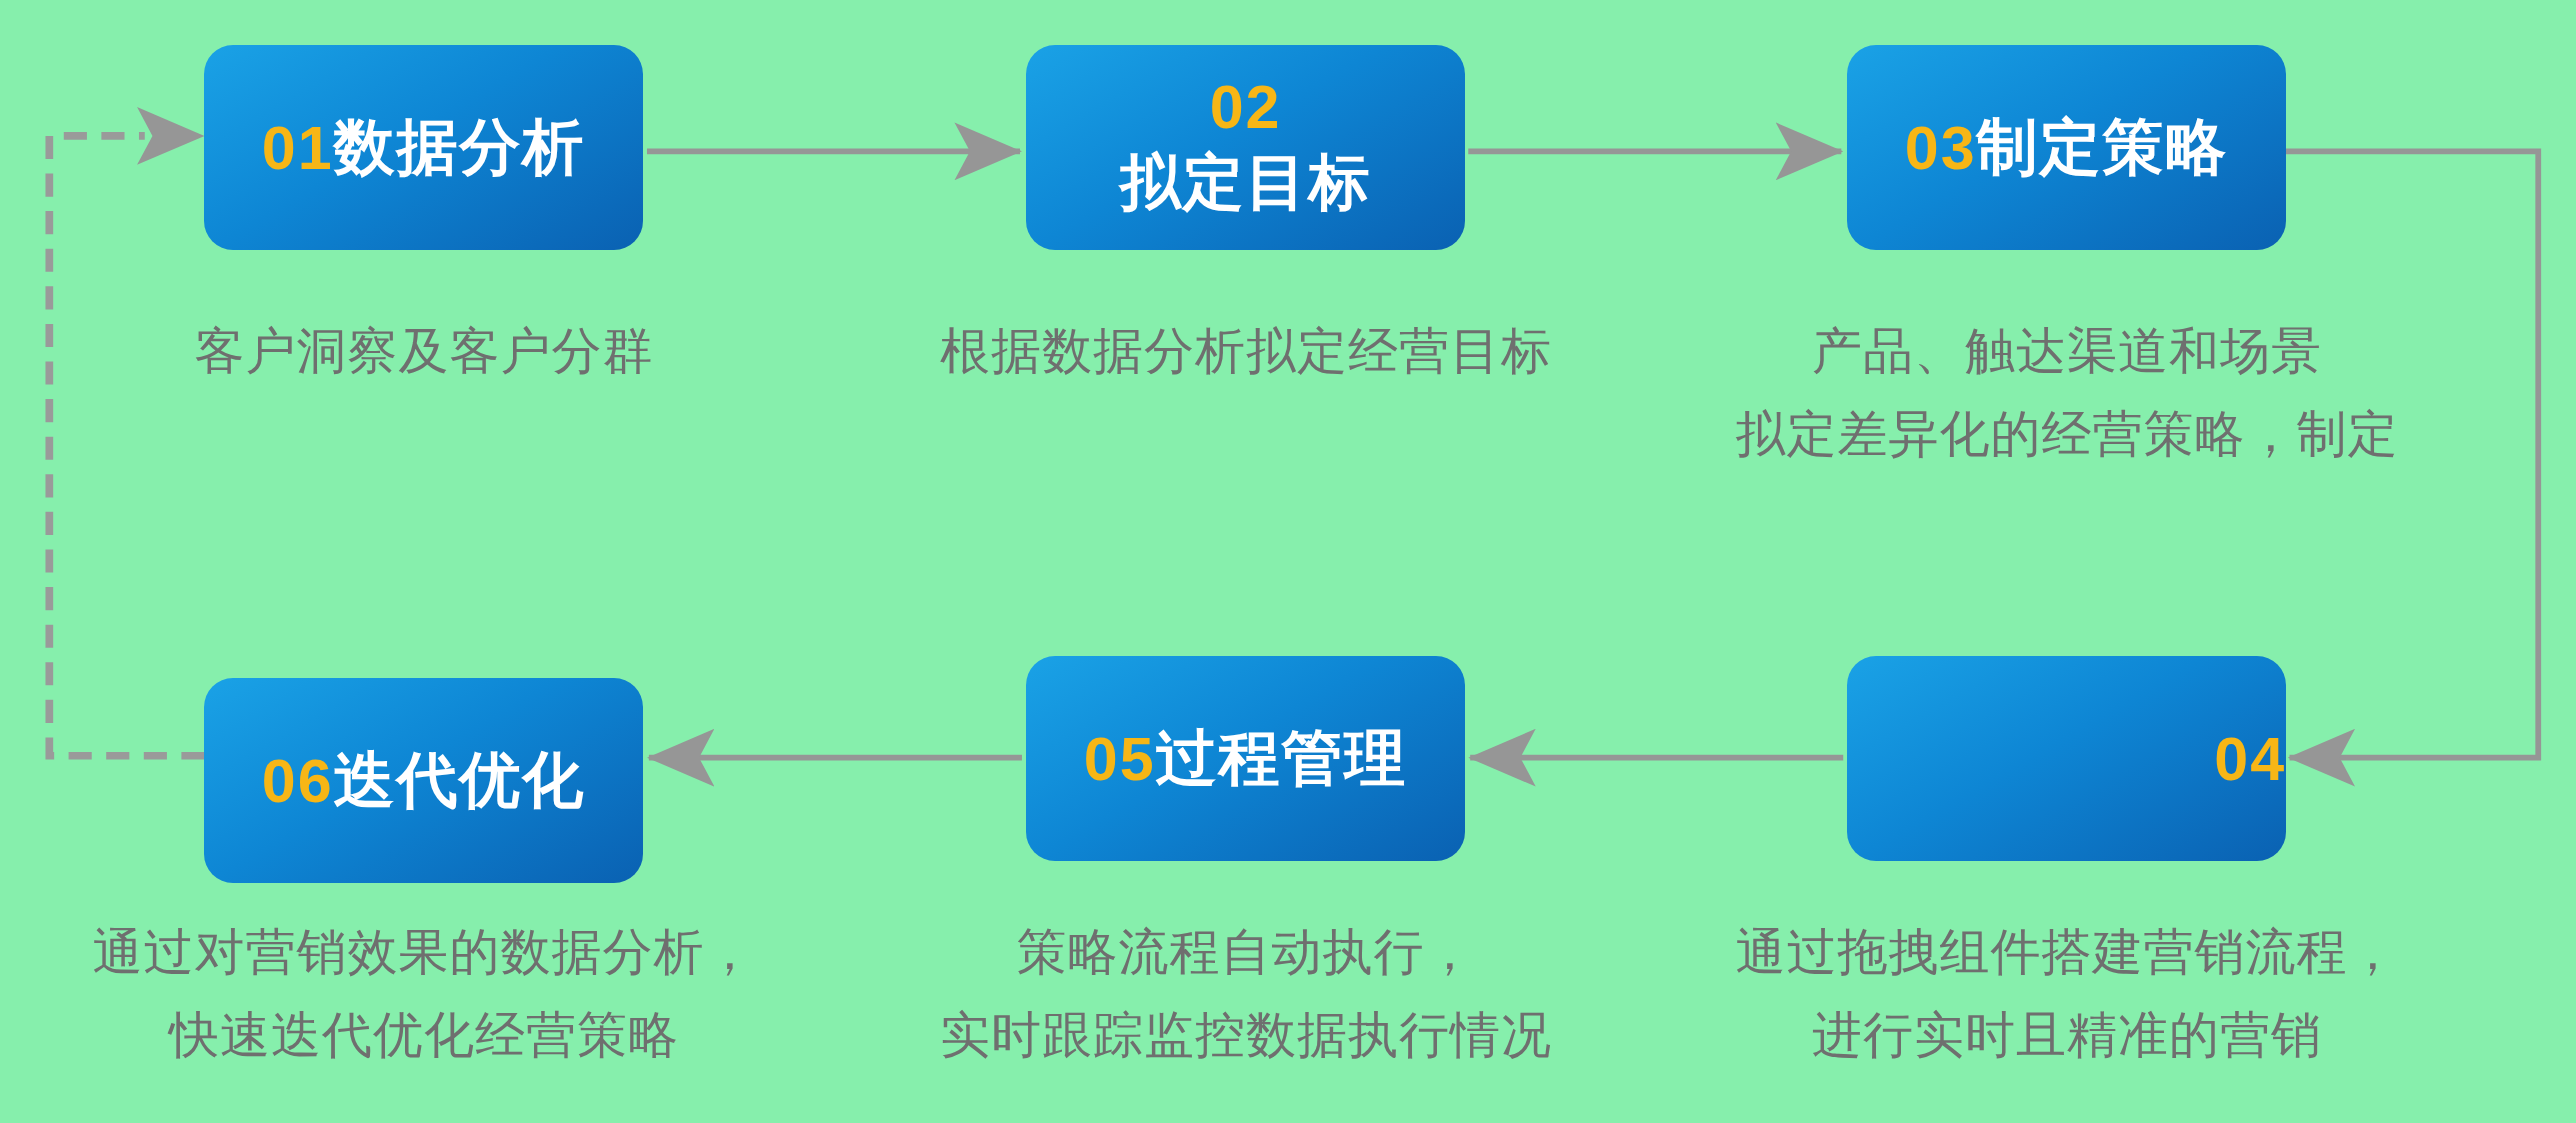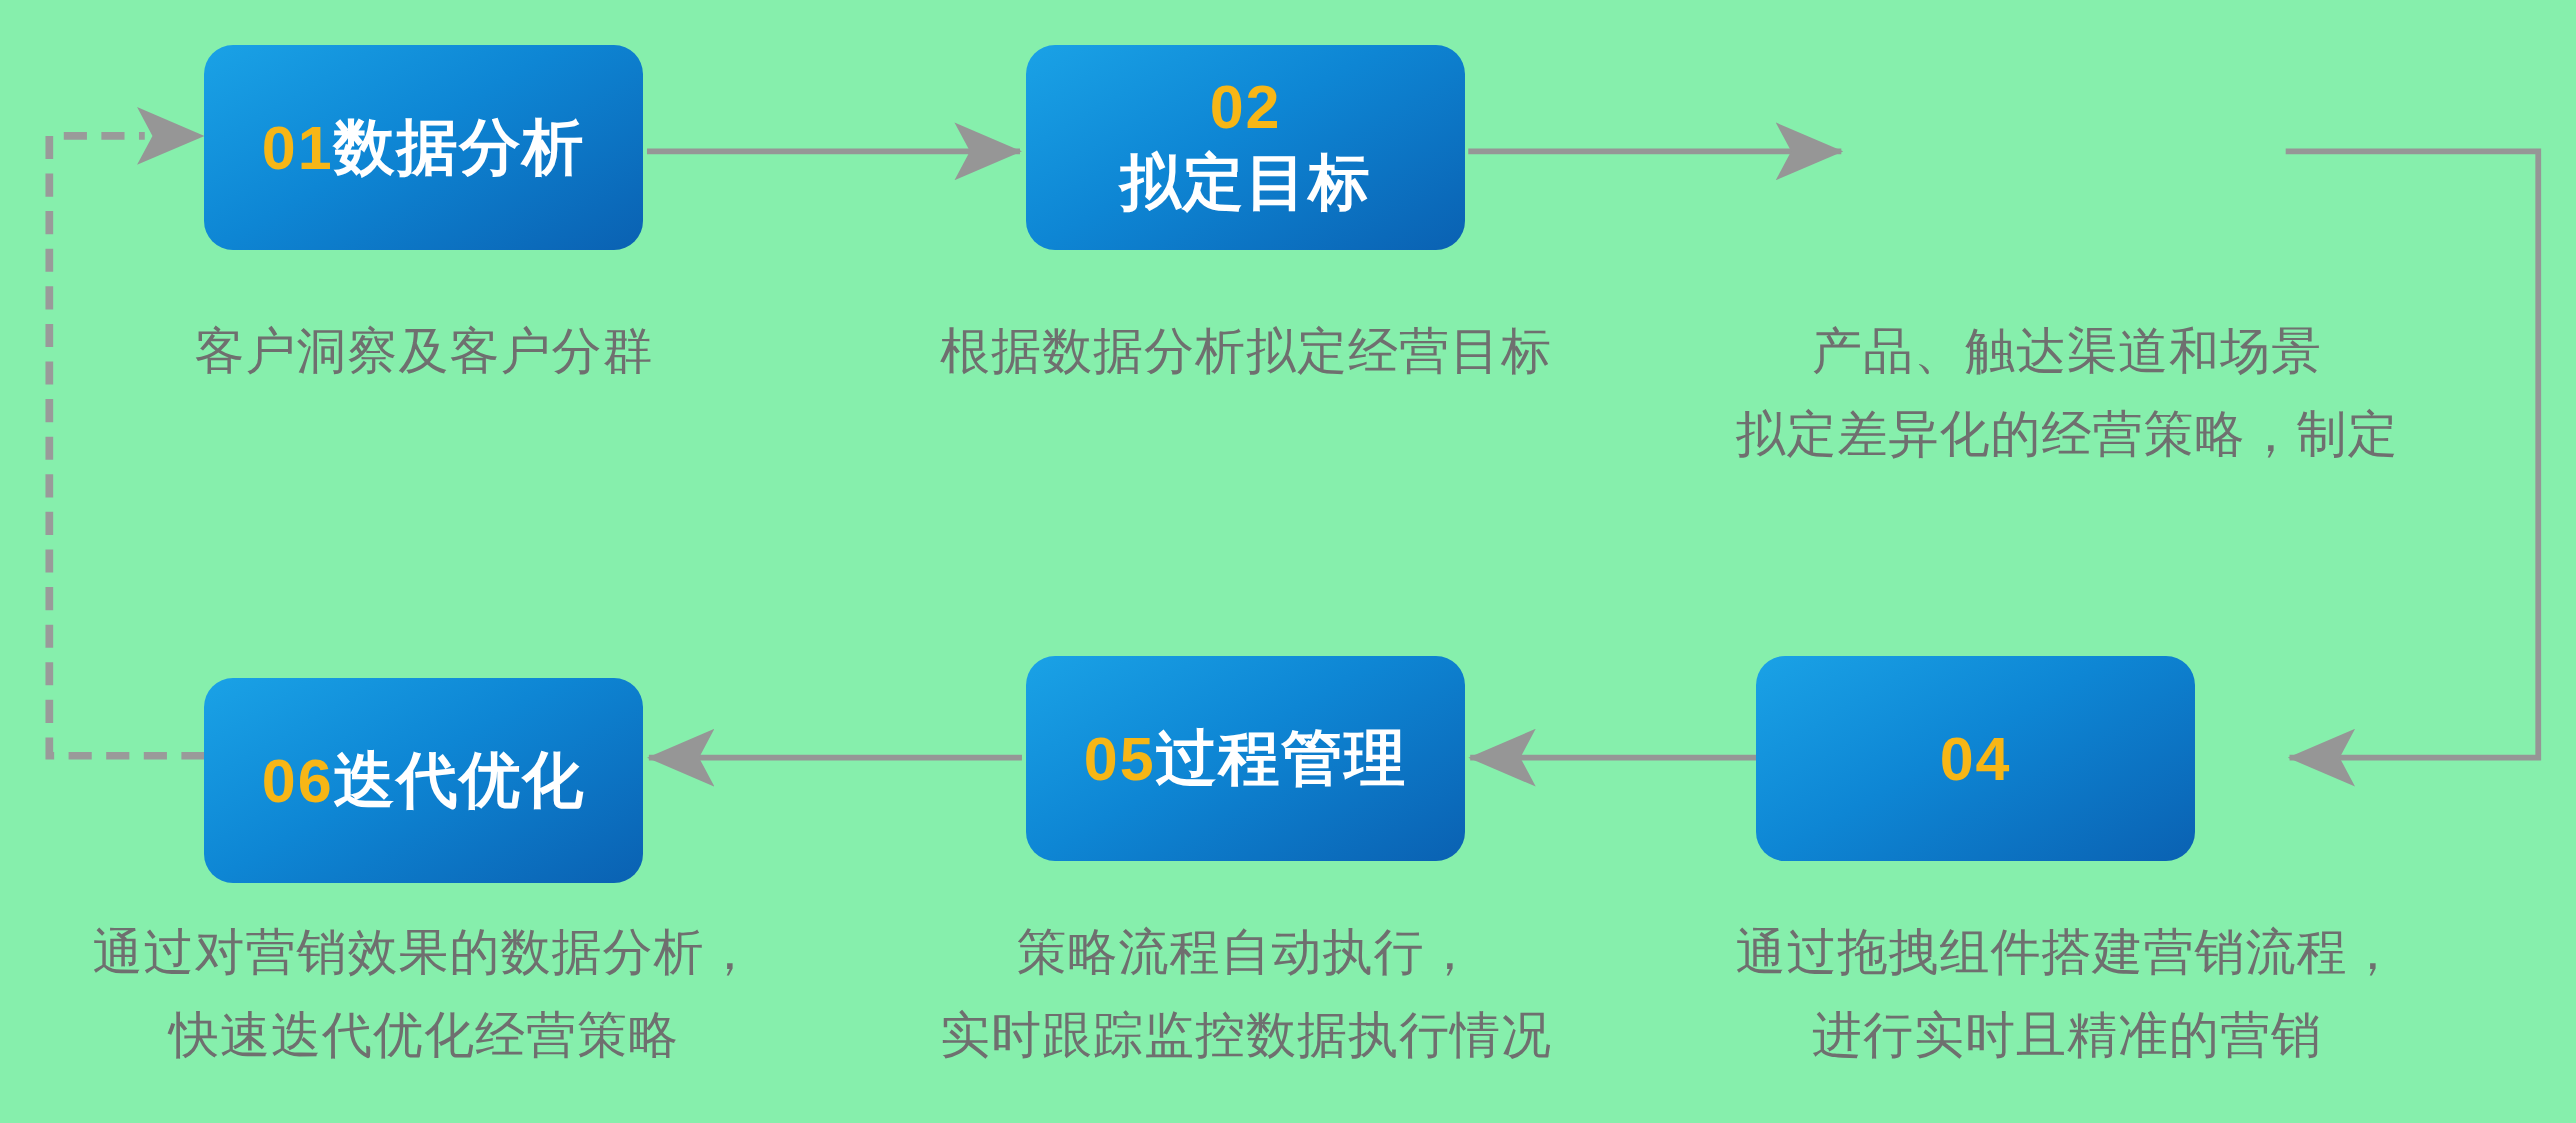--- a/index.html
+++ b/index.html
@@ -54,21 +54,21 @@
     line-height:83px;
     font-weight:300;
     color:#6f6f6f;
     letter-spacing:1px;
     white-space:nowrap;
   }
   
   .pos-b1{left:204px;top:45px;}
   .pos-b2{left:1026px;top:45px;flex-direction:column;}
   .pos-b3{left:1847px;top:45px;}
-  .pos-b4{left:1756px;top:656px;}
+  .pos-b4{left:1847px;top:656px;justify-content:flex-end;}
   .pos-b5{left:1026px;top:656px;text-align:center;}
   .pos-b6{left:204px;top:656px;margin-top:22px;}
   
   .pos-d1{left:-58px;top:310px;}
   .pos-d2{left:764px;top:310px;}
   .pos-d3{left:1585px;top:310px;}
   .pos-d4{left:1585px;top:911px;}
   .pos-d5{left:764px;top:911px;}
   .pos-d6{left:-58px;top:911px;}
 </style>
@@ -95,20 +95,24 @@
   </svg>
 
   <div class="step-box pos-b1">
     <span class="num">01</span>
       <span class="label">数据分析</span>
   </div>
   <div class="step-box pos-b2">
     <span class="num">02</span>
       <span class="label">拟定目标</span>
   </div>
+  <div class="step-box pos-b3">
+    <span class="num">03</span>
+      <span class="label">制定策略</span>
+  </div>
   <div class="step-box pos-b4">
     <span class="num">04</span>
   </div>
   <div class="step-box pos-b5">
     <span class="num">05</span>
       <span class="label">过程管理</span>
   </div>
   <div class="step-box pos-b6">
     <span class="num">06</span>
       <span class="label">迭代优化</span>

